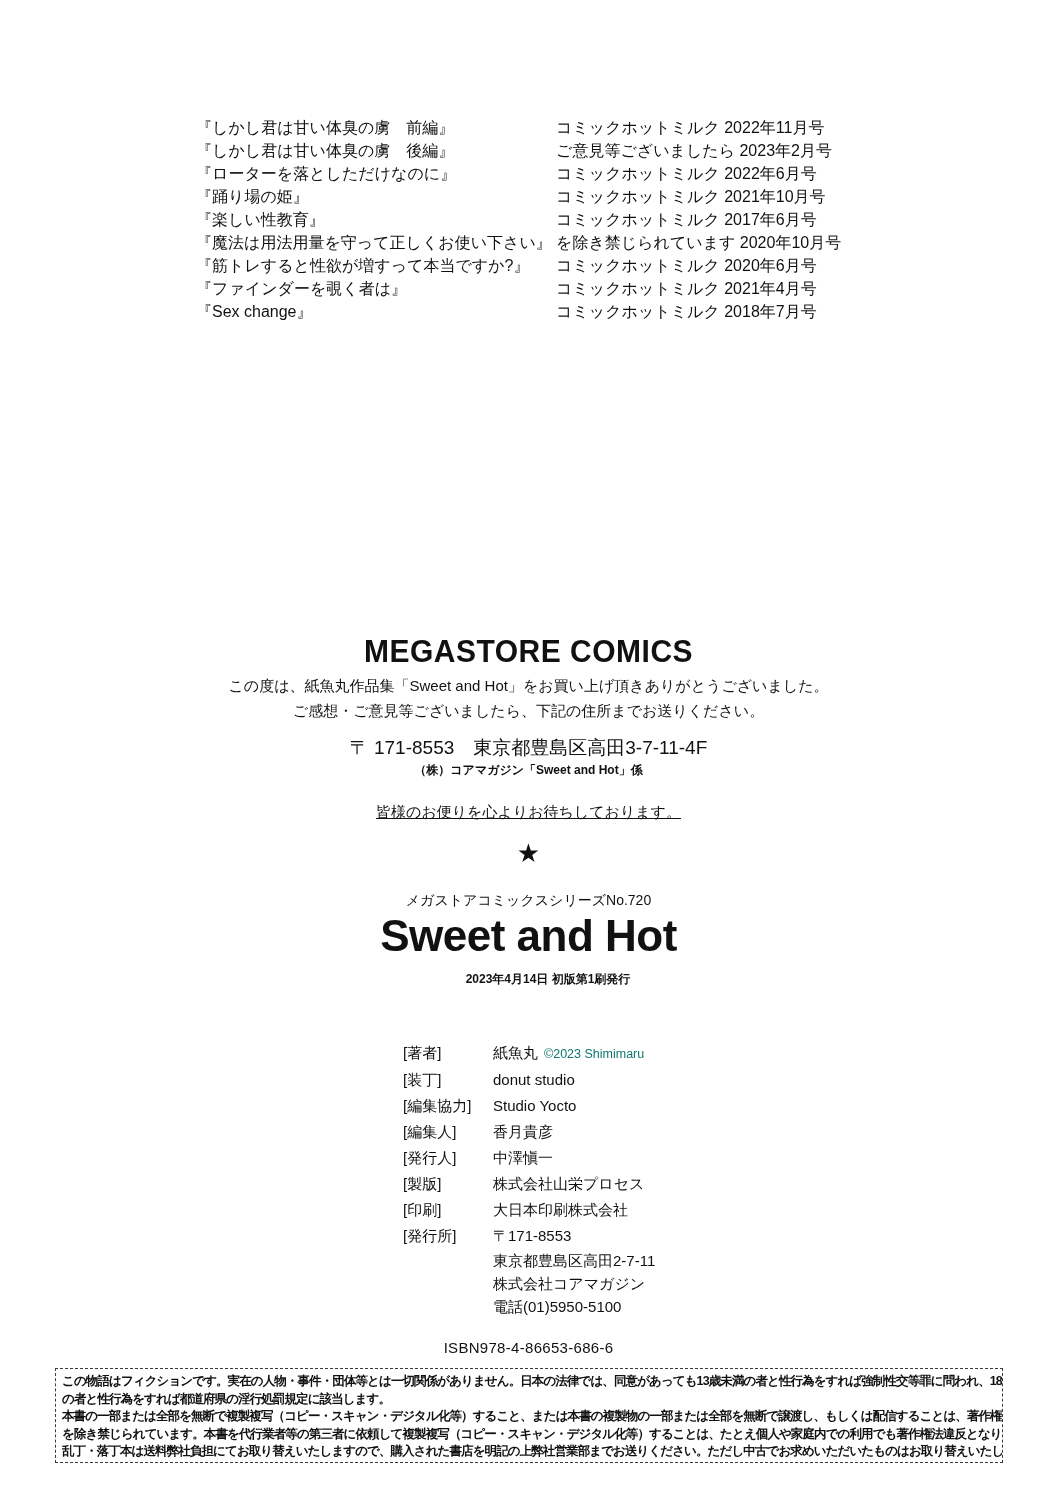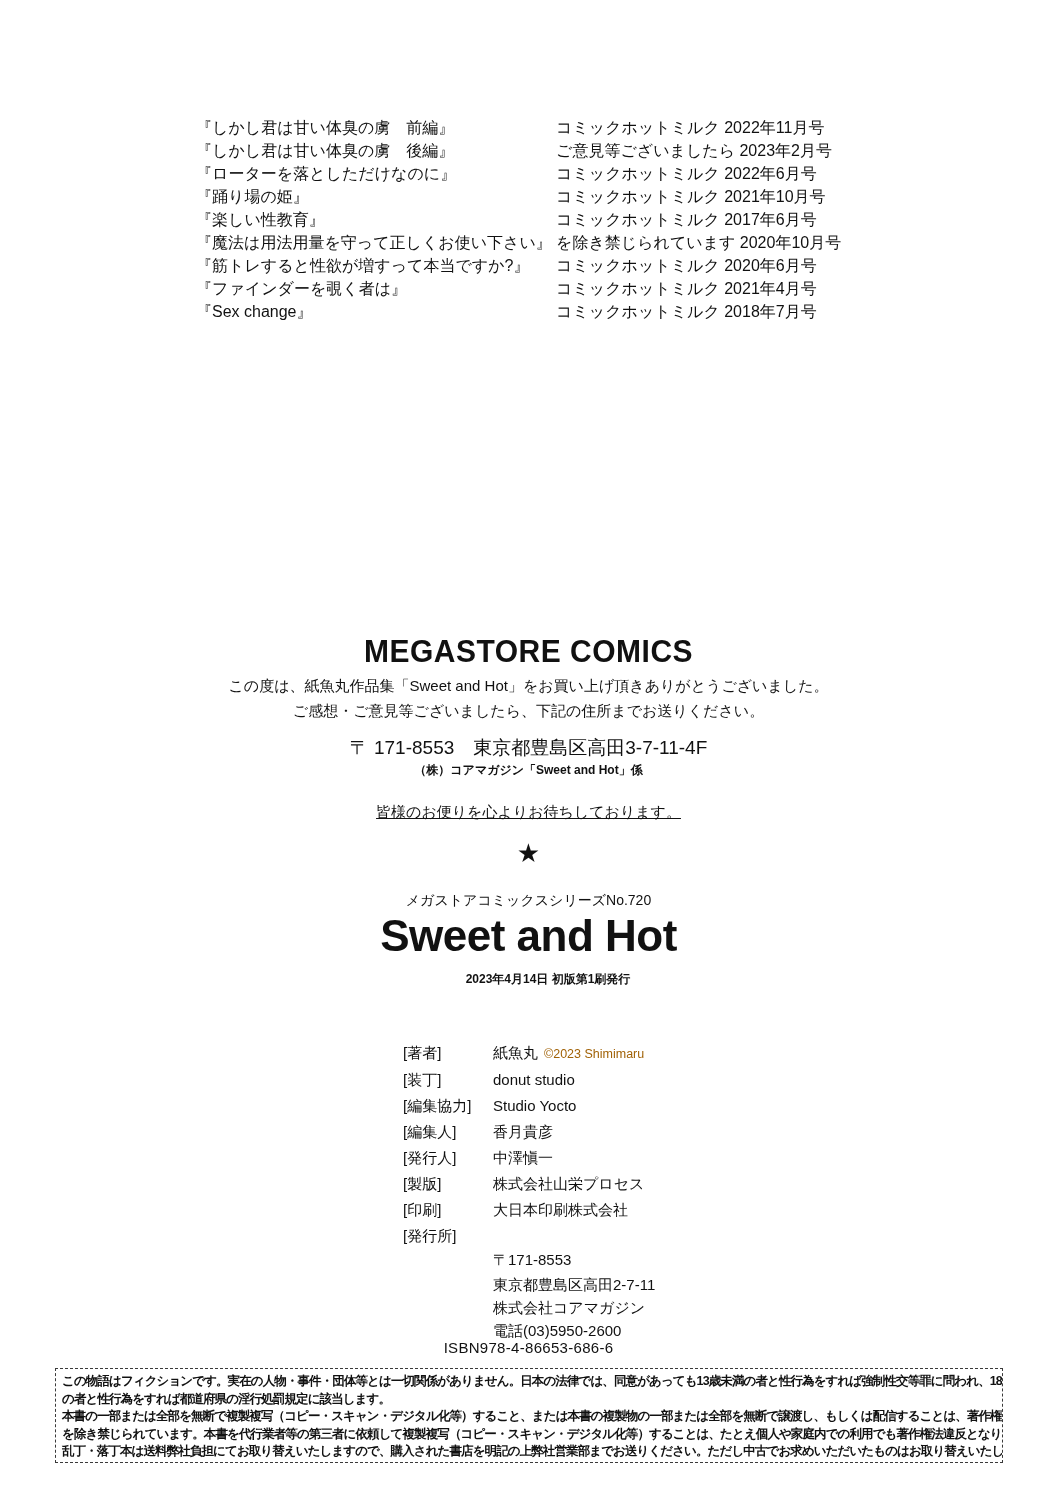--- a/index.html
+++ b/index.html
@@ -27,23 +27,23 @@
   .letters{top:803px;font-size:15px;text-decoration:underline;}
   .star{top:838px;font-size:26px;}
   .series{top:892px;font-size:14px;text-align:center;}
   .booktitle{top:911px;font-size:44px;font-weight:bold;letter-spacing:-.5px;}
   .pdate{top:971px;font-size:12px;font-weight:600;padding-left:39px;}
   
   .colophon{position:absolute;left:403px;top:1040px;font-size:15px;}
   .col-row{display:flex;line-height:26px;}
   .col-label{width:90px;flex:0 0 90px;white-space:nowrap;}
   .col-value{white-space:nowrap;}
-  .col-note{font-size:12.5px;color:#a16207;padding-left:6px;}
+  .col-note{font-size:12.5px;color:#0f766e;padding-left:6px;}
   .addr-extra{line-height:23px;white-space:nowrap;}
-  .col-row.publisher .col-value{line-height:26px;margin-top:24px;}
+  .col-row.publisher .col-value{line-height:26px;}
   .col-row.publisher .addr-extra:first-of-type{margin-top:-2px;}
   
   .isbn{top:1339px;font-size:15px;letter-spacing:.3px;}
   
   .disclaimer{
     position:absolute;left:55px;top:1368px;width:948px;height:95px;
     box-sizing:border-box;border:1.5px dashed #3a3a3a;
     padding:4px 6px;
     font-size:12.5px;font-weight:bold;letter-spacing:-.9px;
     line-height:17.6px;overflow:hidden;
@@ -133,21 +133,21 @@
     <div class="col-row">
       <div class="col-label">[印刷]</div>
       <div class="col-value">大日本印刷株式会社</div>
     </div>
     <div class="col-row publisher">
       <div class="col-label">[発行所]</div>
       <div class="col-value">
         <div>〒171-8553</div>
         <div class="addr-extra">東京都豊島区高田2-7-11</div>
         <div class="addr-extra">株式会社コアマガジン</div>
-        <div class="addr-extra">電話(03)5950-2600</div>
+        <div class="addr-extra">電話(01)5950-5100</div>
       </div>
     </div>
   </div>
 
   <div class="cline isbn">ISBN978-4-86653-686-6</div>
 
   <div class="disclaimer">
     <div class="disc-line">この物語はフィクションです。実在の人物・事件・団体等とは一切関係がありません。日本の法律では、同意があっても13歳未満の者と性行為をすれば強制性交等罪に問われ、18歳未満</div>
     <div class="disc-line">の者と性行為をすれば都道府県の淫行処罰規定に該当します。</div>
     <div class="disc-line">本書の一部または全部を無断で複製複写（コピー・スキャン・デジタル化等）すること、または本書の複製物の一部または全部を無断で譲渡し、もしくは配信することは、著作権法上での例外</div>

